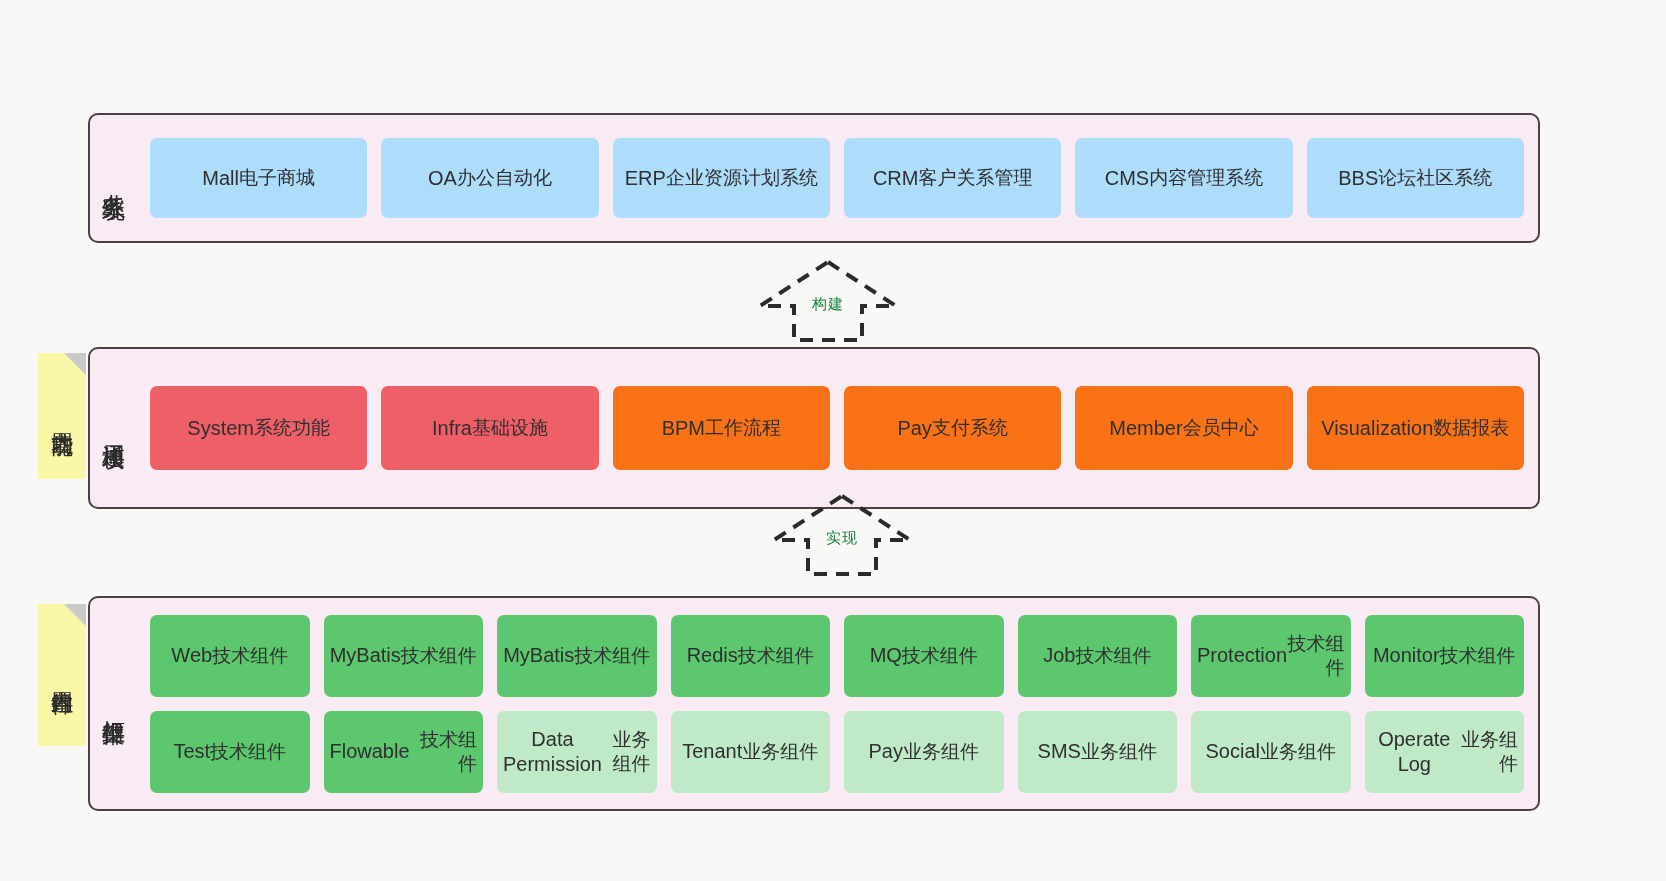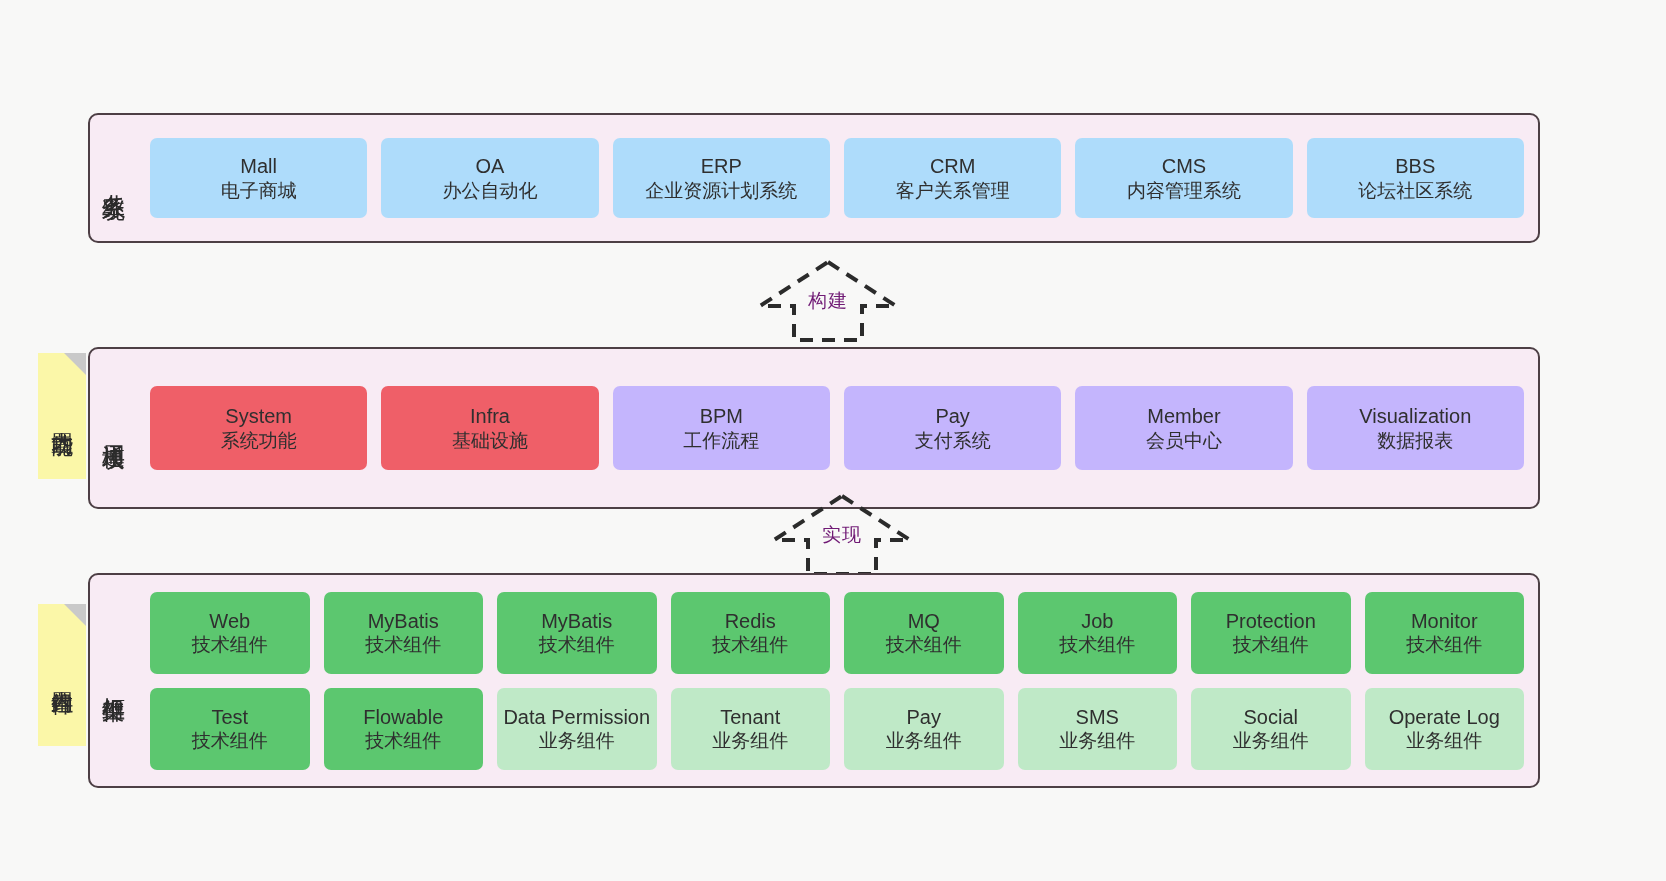--- a/index.html
+++ b/index.html
@@ -65,40 +65,39 @@
     gap: 14px;
     align-items: stretch;
   }
 
   
   .node {
     flex: 1 1 0;
     box-sizing: border-box;
     border-radius: 7px;
     display: flex;
-    flex-direction: column;
     align-items: center;
     justify-content: center;
     text-align: center;
     color: #2f2f2f;
     padding: 4px 6px;
     line-height: 1.22;
   }
   .node .en {
     font-size: 20px;
   }
   .node .cn {
     font-size: 19px;
     text-align: right;
   }
 
   
   .c-blue        { background: #aedcfb; }
   .c-red         { background: #ef5f68; }
-  .c-pink        { background: #c4b5fd; }
+  .c-pink        { background: #f97316; }
   .c-green       { background: #5cc76f; }
   .c-lightgreen  { background: #bfe9c7; }
 
   
   .h-top    { height: 80px; }
   .h-mid    { height: 84px; }
   .h-bottom { height: 82px; }
 
   
   .note {
@@ -133,22 +132,22 @@
   .arrow {
     position: absolute;
   }
   .arrow svg { display: block; }
   .arrow .arrow-text {
     position: absolute;
     left: 0;
     right: 0;
     bottom: 6px;
     text-align: center;
-    font-size: 19px;
-    color: #701a75;
+    font-size: 15px;
+    color: #15803d;
     letter-spacing: 1px;
     pointer-events: none;
   }
 </style>
 </head>
 <body>
 
 <div class="canvas">
 
   <div class="layer" id="layer-business" style="left:88px; top:113px; width:1452px; height:130px;">
@@ -232,21 +231,21 @@
       <path d="M 72 4 L 140 48 L 106 48 L 106 82 L 38 82 L 38 48 L 4 48 Z" fill="none" stroke="#2b2b2b" stroke-width="4" stroke-dasharray="13 9" stroke-linecap="butt" stroke-linejoin="miter"></path>
     </svg>
     <div class="arrow-text" style="bottom:30px;margin-top:41px;">实现</div>
   </div>
 
   <div class="note" id="note-framework" style="left:38px; top:604px; width:48px; height:142px;">
     <span class="fold"></span>
     <span>内置组件</span>
   </div>
 
-  <div class="layer" id="layer-framework" style="left:88px; top:573px; width:1452px; height:215px;">
+  <div class="layer" id="layer-framework" style="left:88px; top:596px; width:1452px; height:215px;">
     <div class="layer-label">框架组件</div>
     <div class="layer-body">
       <div class="node-row h-bottom" id="row-framework-1">
           <div class="node c-green">
             <div class="en">Web</div>
             <div class="cn">技术组件</div>
           </div>
           <div class="node c-green">
             <div class="en">MyBatis</div>
             <div class="cn">技术组件</div>

